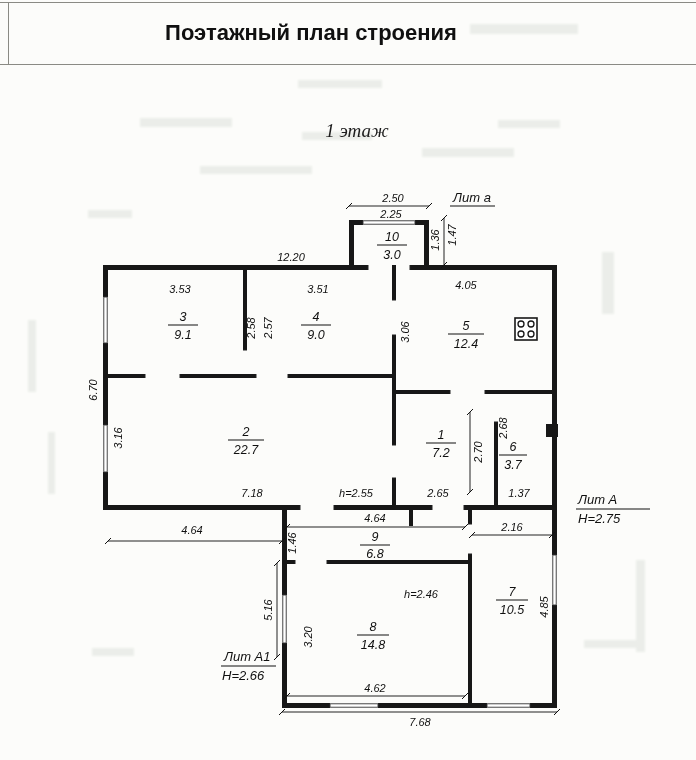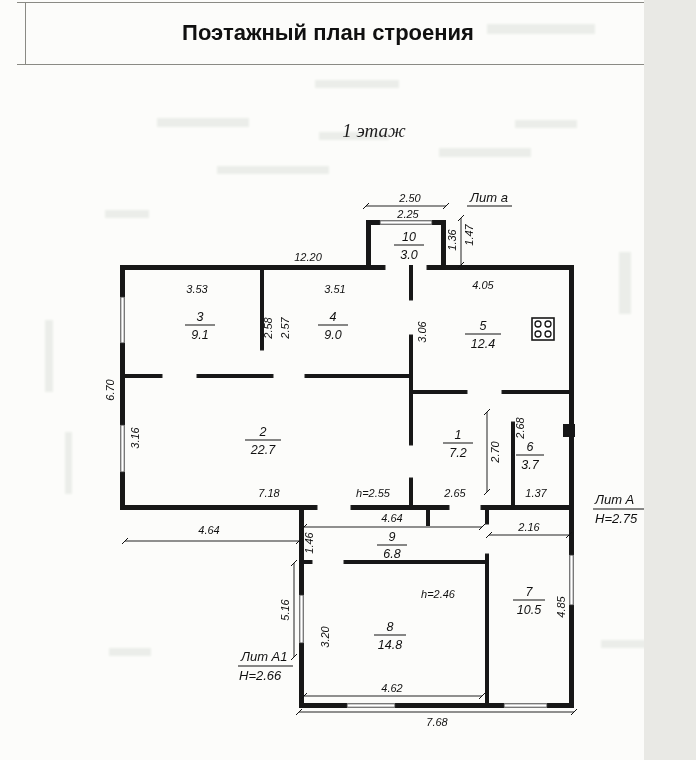--- a/index.html
+++ b/index.html
@@ -1,17 +1,17 @@
 <!DOCTYPE html>
 <html><head>
 <meta charset="utf-8">
 <style>
   html,body{margin:0;padding:0;background:#e9e9e5;}
-  .page{width:627px;height:760px;background:#fcfcfa;position:relative;overflow:hidden;
-        font-family:"Liberation Sans",sans-serif;padding-left:17px;}
+  .page{width:696px;height:760px;background:#fcfcfa;position:relative;overflow:hidden;
+        font-family:"Liberation Sans",sans-serif;}
   svg{display:block;}
   .wall{fill:#171717;}
   .thin{stroke:#222;stroke-width:1;fill:none;}
   .frame{stroke:#8a8a84;stroke-width:1;fill:none;}
   .win{fill:#ffffff;stroke:#333;stroke-width:0.9;}
   .frac{stroke:#101010;stroke-width:1;fill:none;}
   .tick{stroke:#101010;stroke-width:1;fill:none;}
   .t-dim{font-family:"Liberation Sans",sans-serif;font-style:italic;font-size:11px;fill:#101010;}
   .t-room{font-family:"Liberation Sans",sans-serif;font-style:italic;font-size:12.5px;fill:#101010;}
   .t-lit{font-family:"Liberation Sans",sans-serif;font-style:italic;font-size:13px;fill:#101010;}

